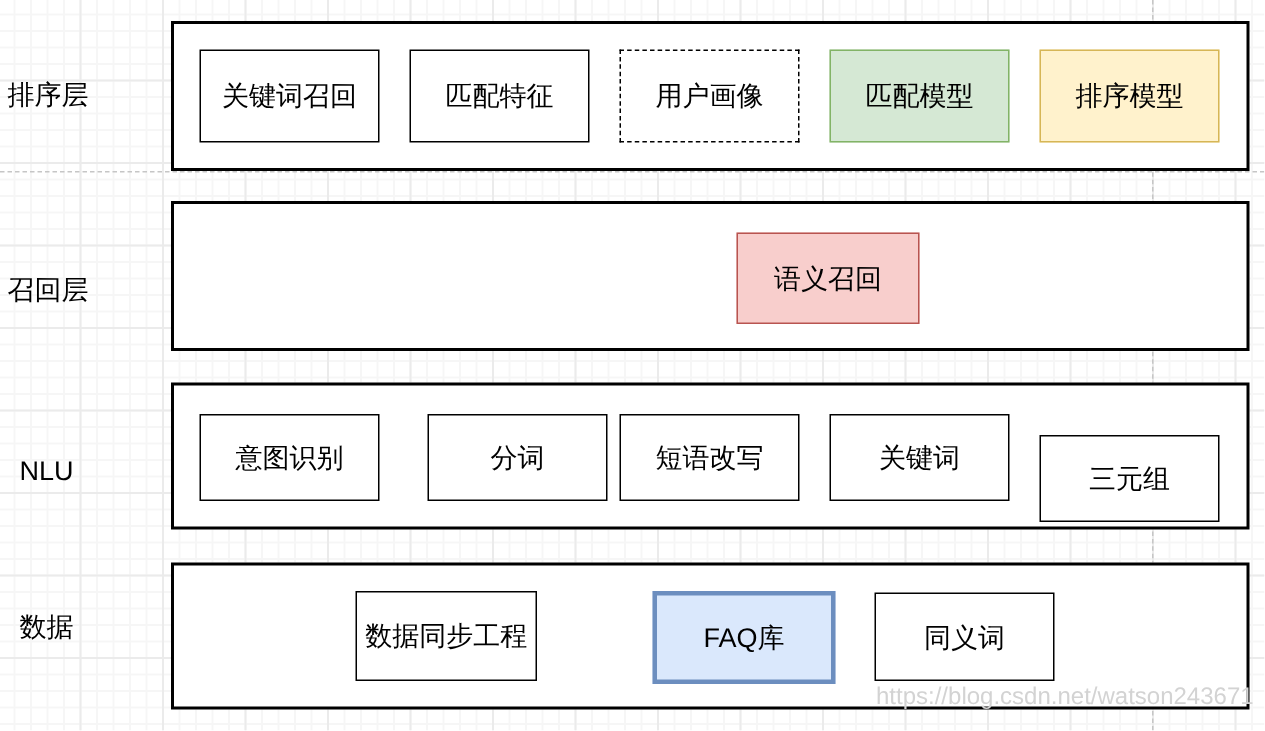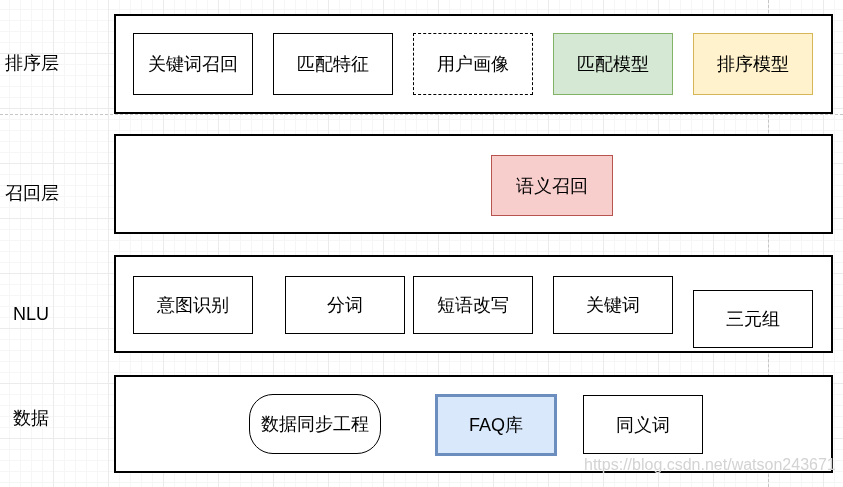--- a/index.html
+++ b/index.html
@@ -107,19 +107,19 @@
   <div class="node green" style="left:553px; top:33px; width:120px; height:62px;">匹配模型</div>
 
   <div class="node pink" style="left:491px; top:155px; width:122px; height:61px;font-family:Liberation Mono, monospace;">语义召回</div>
 
   <div class="node" style="left:133px; top:276px; width:120px; height:58px;">意图识别</div>
   <div class="node" style="left:285px; top:276px; width:120px; height:58px;">分词</div>
   <div class="node" style="left:553px; top:276px; width:120px; height:58px;">关键词</div>
   <div class="node" style="left:413px; top:276px; width:120px; height:58px;">短语改写</div>
   <div class="node" style="left:693px; top:276px; width:120px; height:58px;margin-top:14px;">三元组</div>
 
-  <div class="node" style="left:249px; top:394px; width:132px; height:60px;border-radius:24px;">数据同步工程</div>
+  <div class="node" style="left:237px; top:394px; width:121px; height:60px;">数据同步工程</div>
   <div class="node blue" style="left:424px; top:394px; width:122px; height:62px;margin-left:11px;">FAQ库</div>
   <div class="node" style="left:583px; top:395px; width:120px; height:59px;">同义词</div>
 
   <div class="watermark">https://blog.csdn.net/watson243671</div>
 
 </div>
 
 </body></html>

